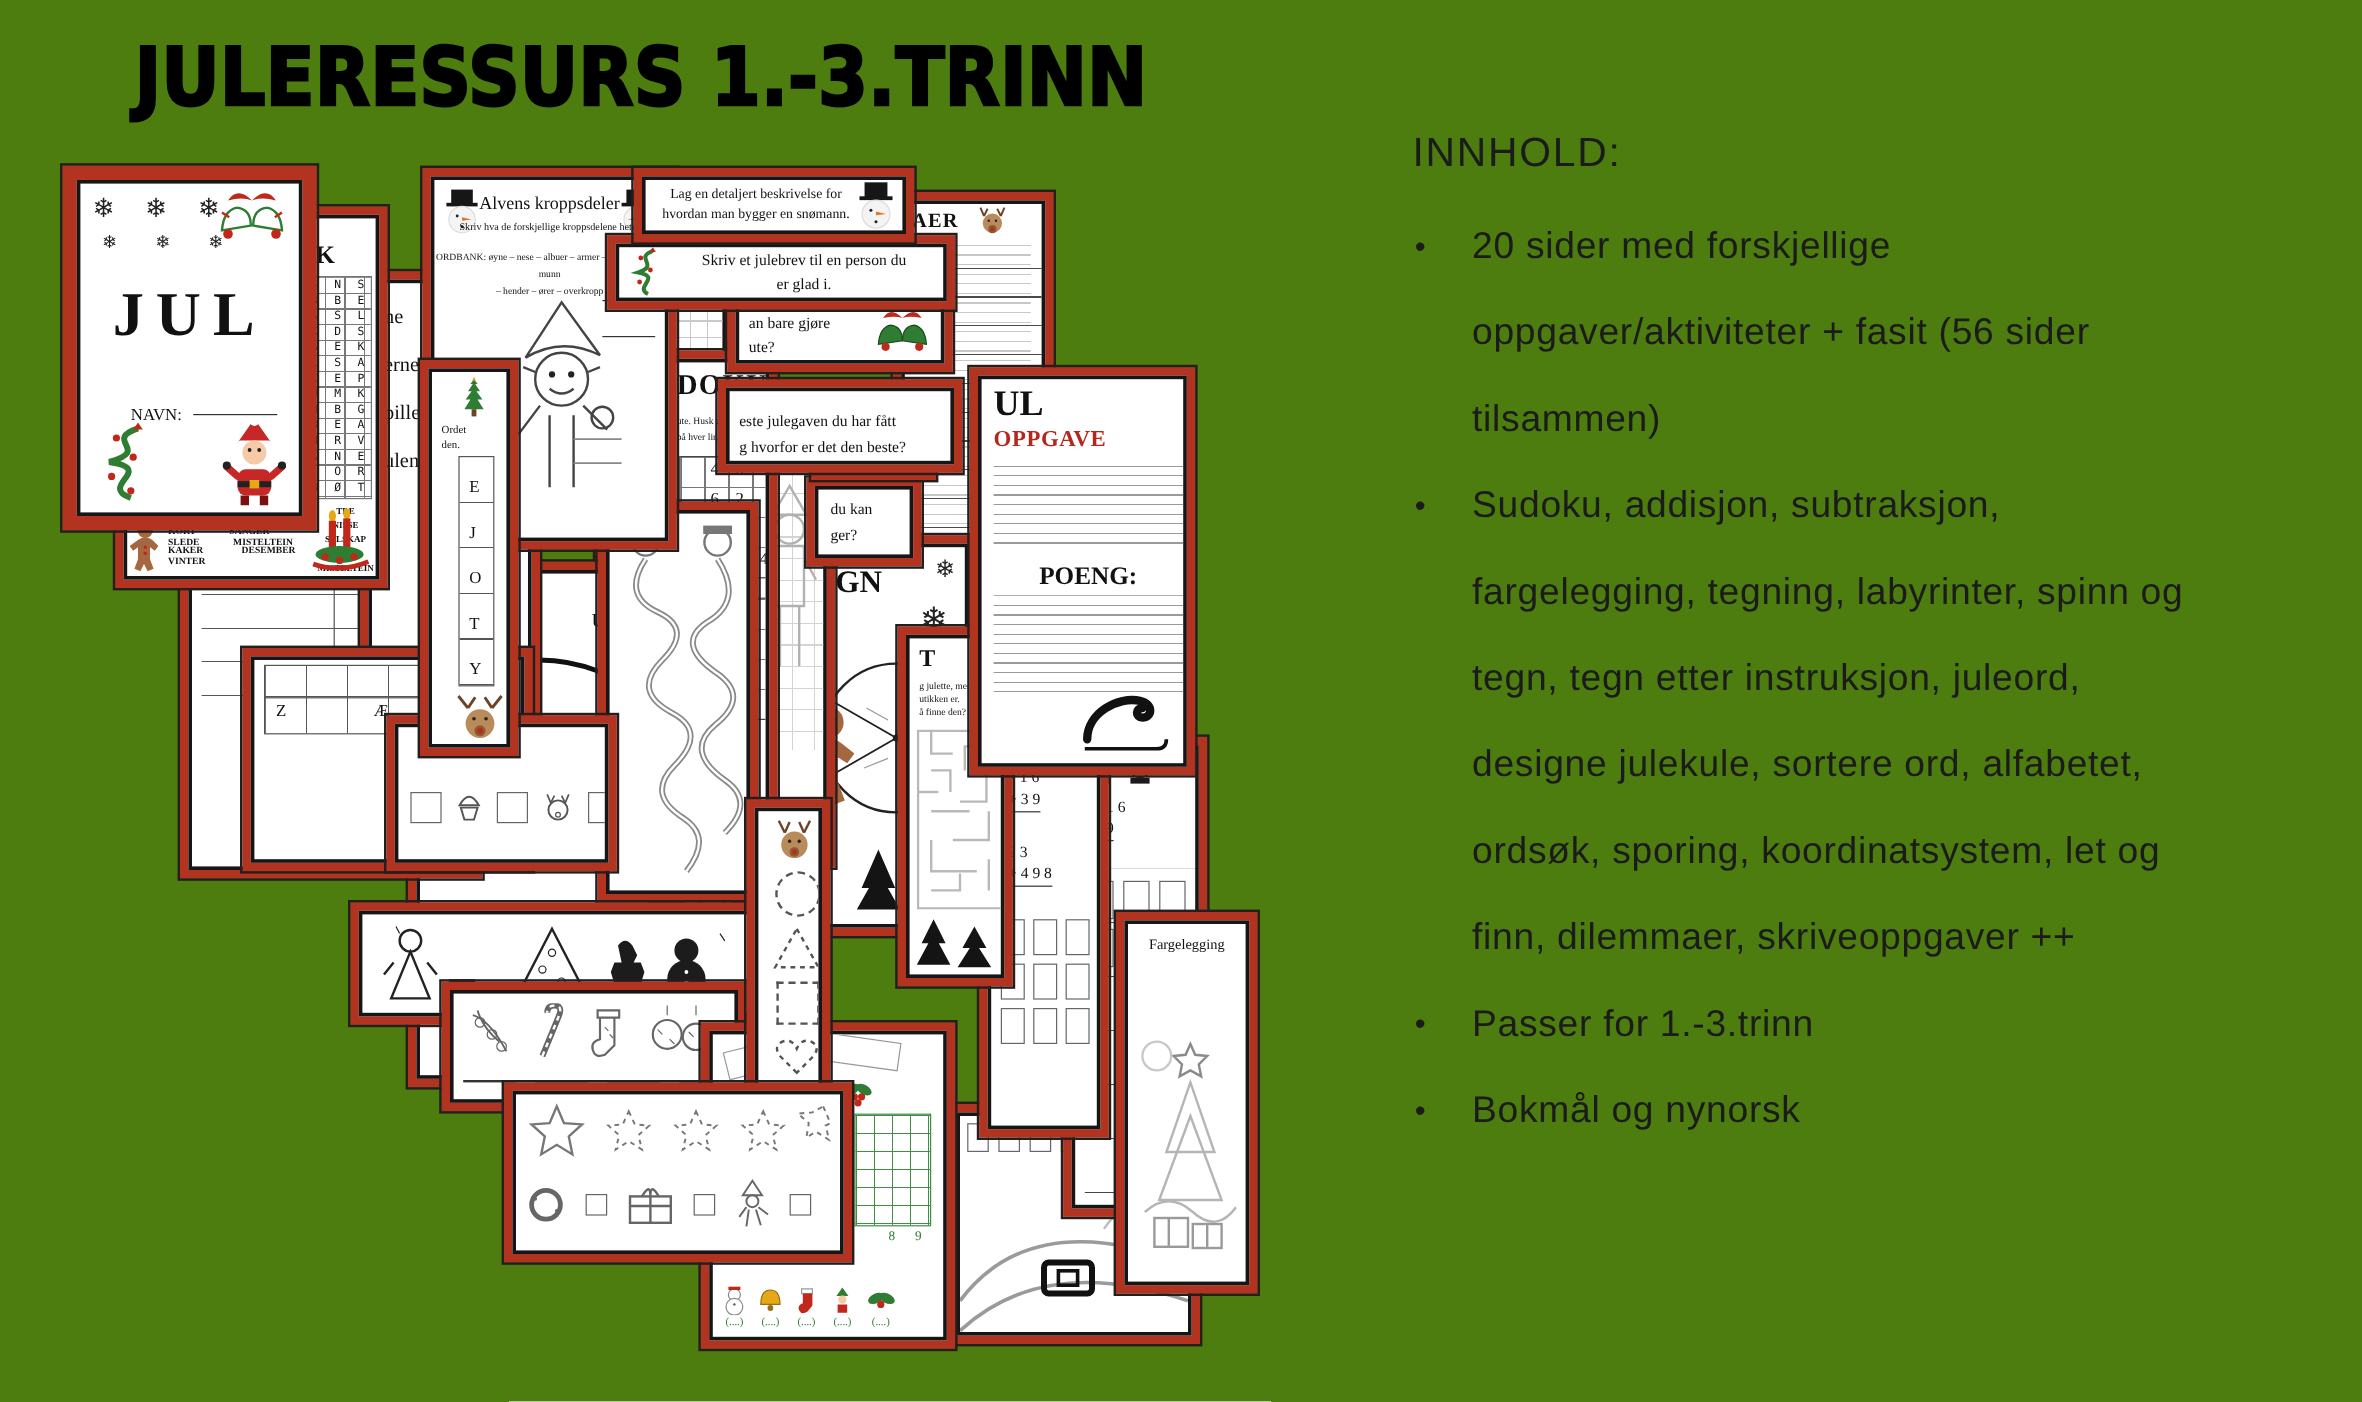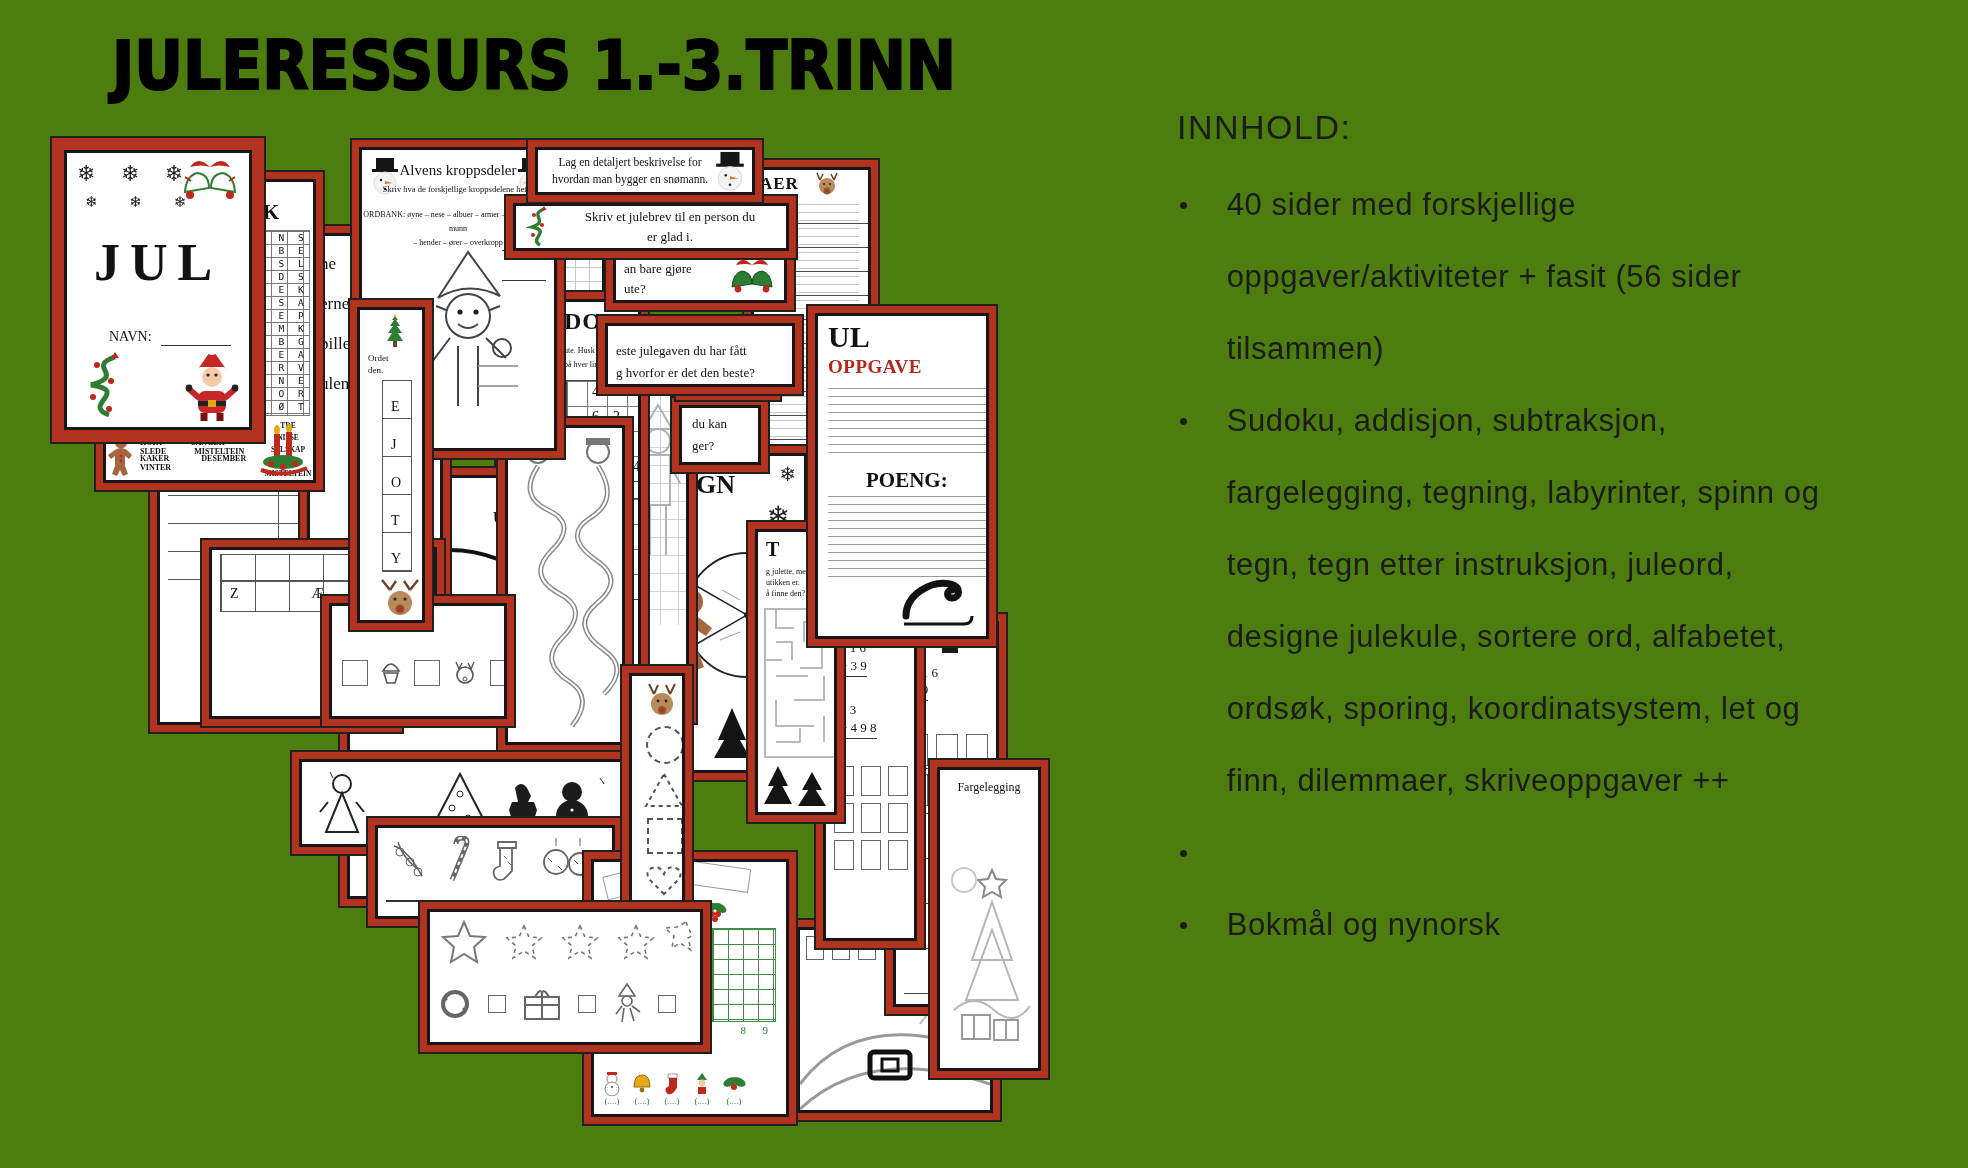--- a/index.html
+++ b/index.html
@@ -50,28 +50,29 @@
 
 <div id="canvas">
 
   <div id="main-title">JULERESSURS 1.-3.TRINN</div>
 
   <div id="info-panel">
     <div id="info-heading">INNHOLD:</div>
     <ul class="bullets">
       <li>
         <span class="dot">•</span>
-        <span class="txt">40 sider med forskjellige oppgaver/aktiviteter + fasit (56 sider tilsammen)</span>
+        <span class="txt">20 sider med forskjellige oppgaver/aktiviteter + fasit (56 sider tilsammen)</span>
         </li>
       <li>
         <span class="dot">•</span>
         <span class="txt">Sudoku, addisjon, subtraksjon, fargelegging, tegning, labyrinter, spinn og tegn, tegn etter instruksjon, juleord, designe julekule, sortere ord, alfabetet, ordsøk, sporing, koordinatsystem, let og finn, dilemmaer, skriveoppgaver ++</span>
         </li>
       <li>
         <span class="dot">•</span>
+        <span class="txt">Passer for 1.-3.trinn</span>
         </li>
       <li>
         <span class="dot">•</span>
         <span class="txt">Bokmål og nynorsk</span>
         </li>
     </ul>
   </div>
 
   <div>
 
@@ -745,21 +746,21 @@
         <div class="abs" style="left:18px;top:40px;font-size:15px;color:#222;letter-spacing:14px">❄  ❄   ❄</div>
         <svg class="abs" style="right:6px;top:4px" width="66" height="58" viewBox="0 0 66 58">
           <path d="M33 10 q-12 -12 -20 0 q12 -3 20 0 q8 -3 20 0 q-8 -12 -20 0" fill="#c0281c"></path>
           <path d="M20 16 q-11 3 -12 19 l24 -4 q0 -14 -12 -15" fill="#fff" stroke="#2e7d32" stroke-width="2"></path>
           <path d="M46 16 q11 3 12 19 l-24 -4 q0 -14 12 -15" fill="#fff" stroke="#2e7d32" stroke-width="2"></path>
           <circle cx="13" cy="38" r="4" fill="#c0281c"></circle>
             <circle cx="53" cy="38" r="4" fill="#c0281c"></circle>
           <path d="M8 20 l6 4 M58 20 l-6 4" stroke="#c0281c" stroke-width="2"></path>
         </svg>
         <div class="abs ser" style="left:0;right:0;top:80px;text-align:center;font-size:52px;font-weight:900;letter-spacing:10px">JUL</div>
-        <div class="abs ser" style="left:42px;top:176px;font-size:14px">NAVN:</div>
+        <div class="abs ser" style="left:42px;top:186px;font-size:14px">NAVN:</div>
         <div class="abs" style="left:94px;top:192px;width:70px;border-bottom:1.5px solid #333"></div>
         <svg class="abs" style="left:2px;bottom:2px" width="70" height="74" viewBox="0 0 70 74">
           <path d="M46 6 C16 16 58 24 22 34 C62 40 12 54 40 64" fill="none" stroke="#2e7d32" stroke-width="5"></path>
           <circle cx="28" cy="14" r="3" fill="#c0281c"></circle>
             <circle cx="42" cy="30" r="3" fill="#c0281c"></circle>
             <circle cx="24" cy="46" r="3" fill="#c0281c"></circle>
             <circle cx="40" cy="58" r="3" fill="#c0281c"></circle>
           <path d="M46 1 l4 6 h-8 z" fill="#c0281c"></path>
         </svg>
         <svg class="abs" style="right:8px;bottom:2px" width="58" height="78" viewBox="0 0 58 78">

